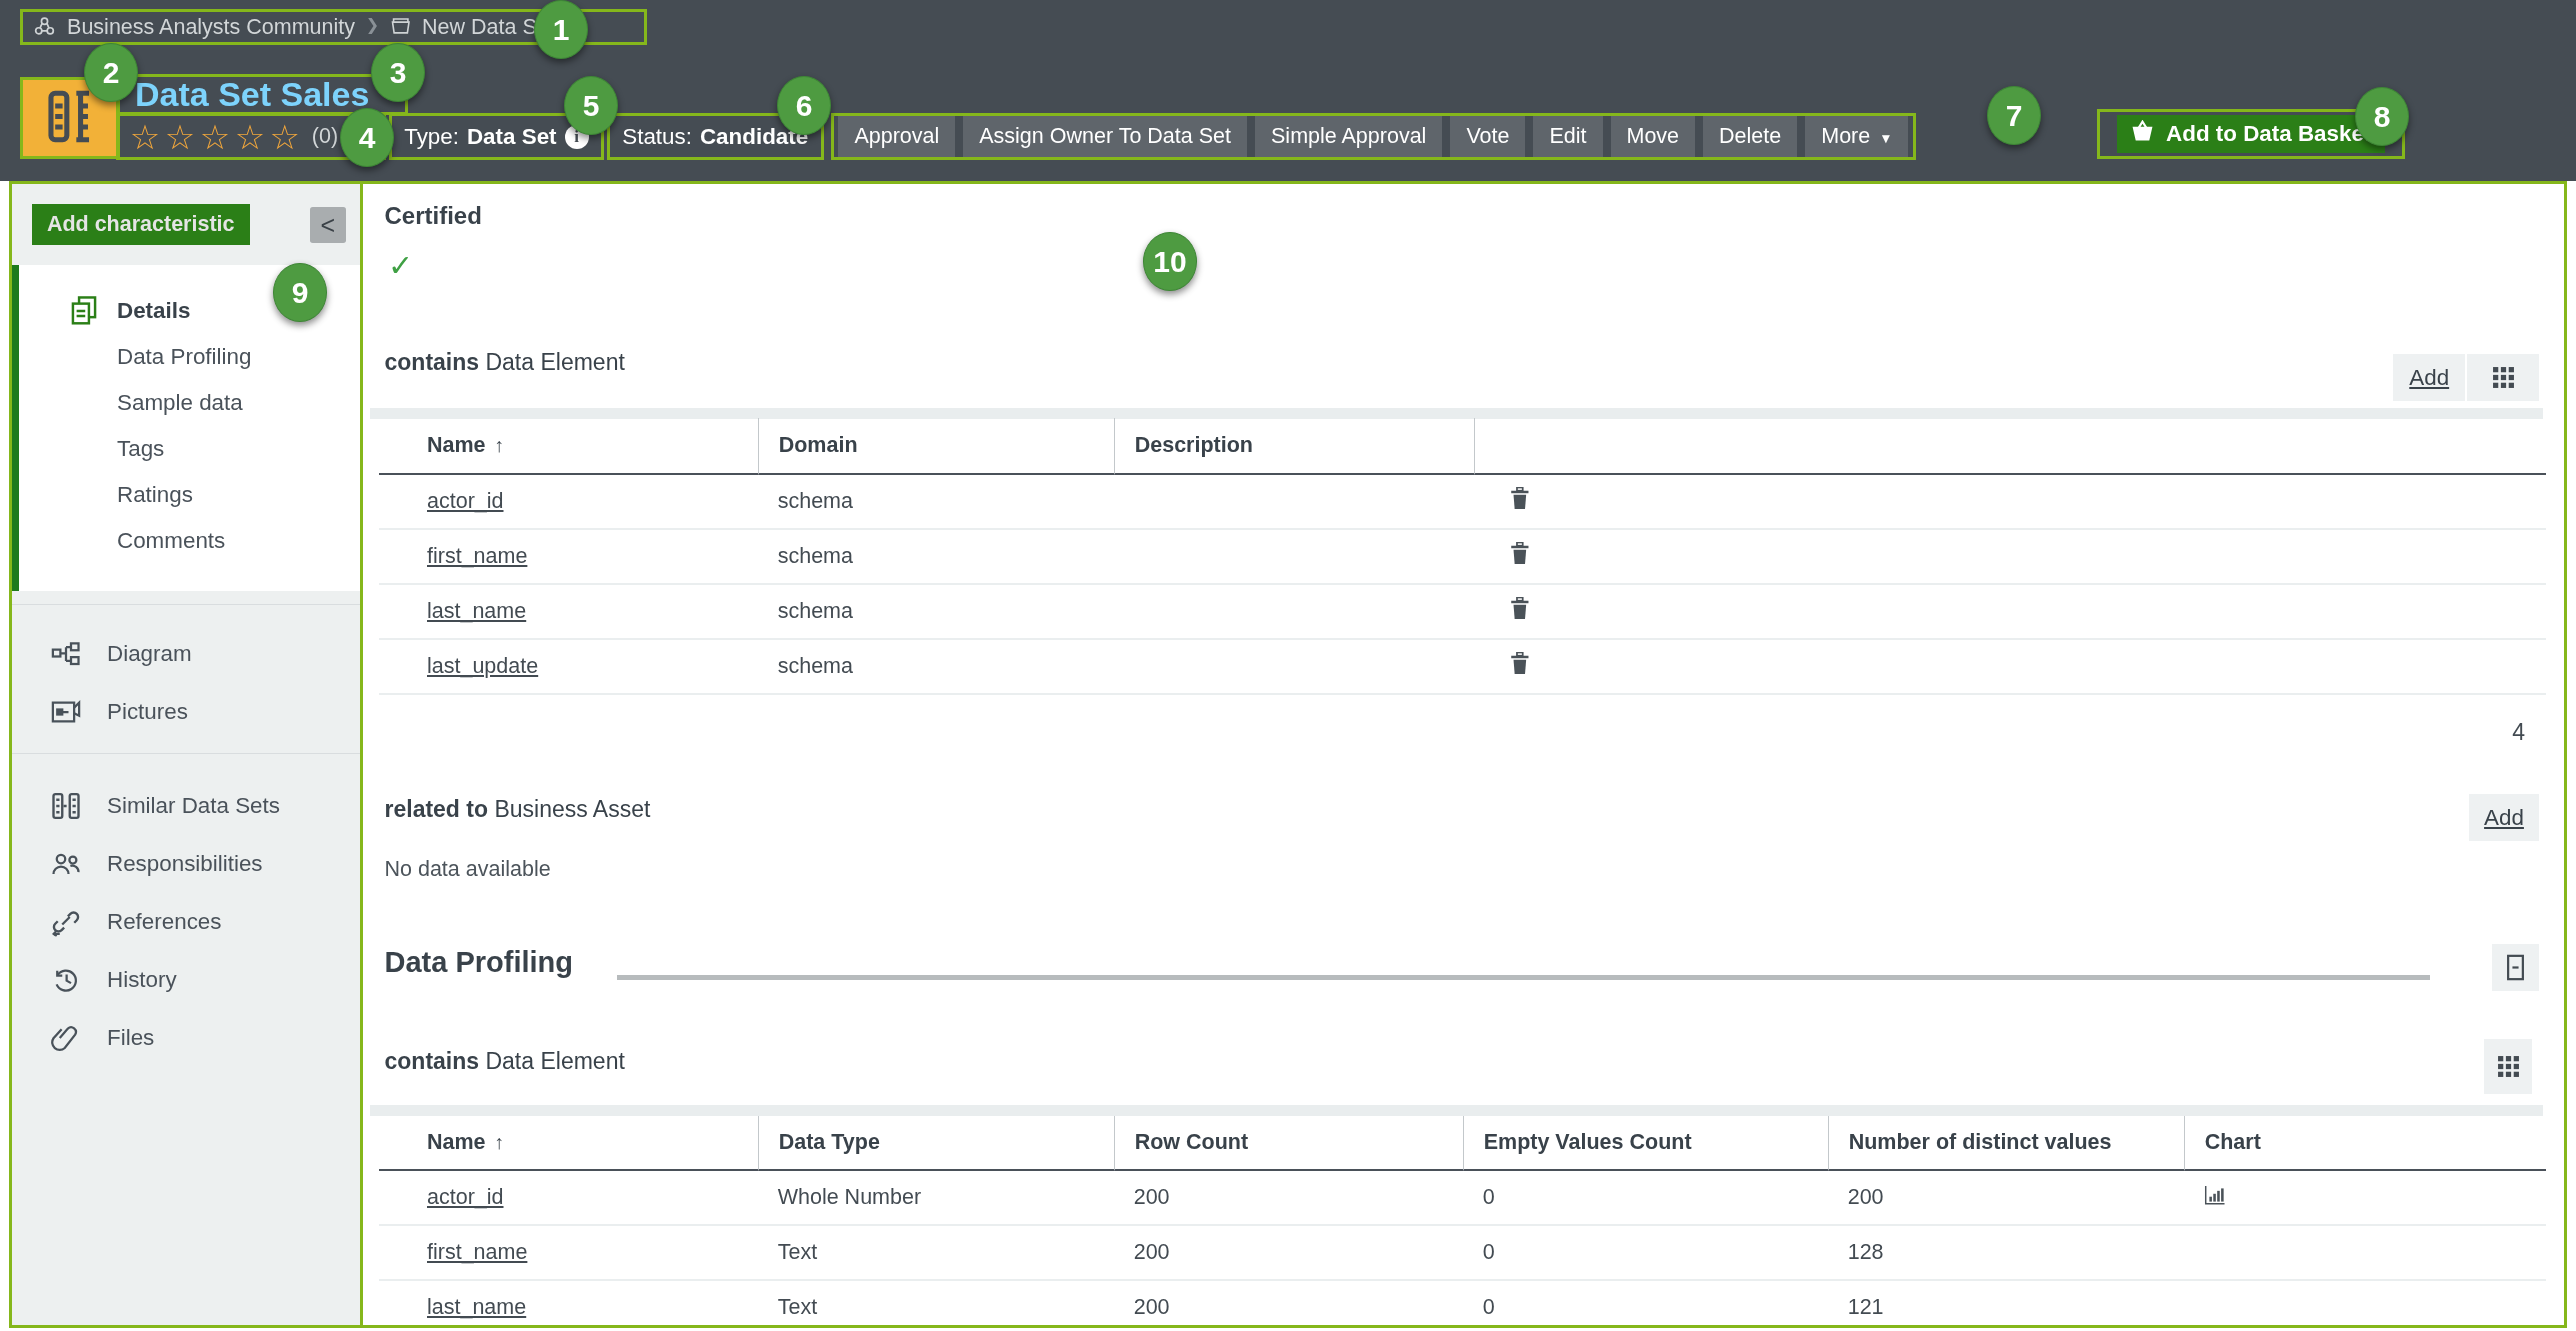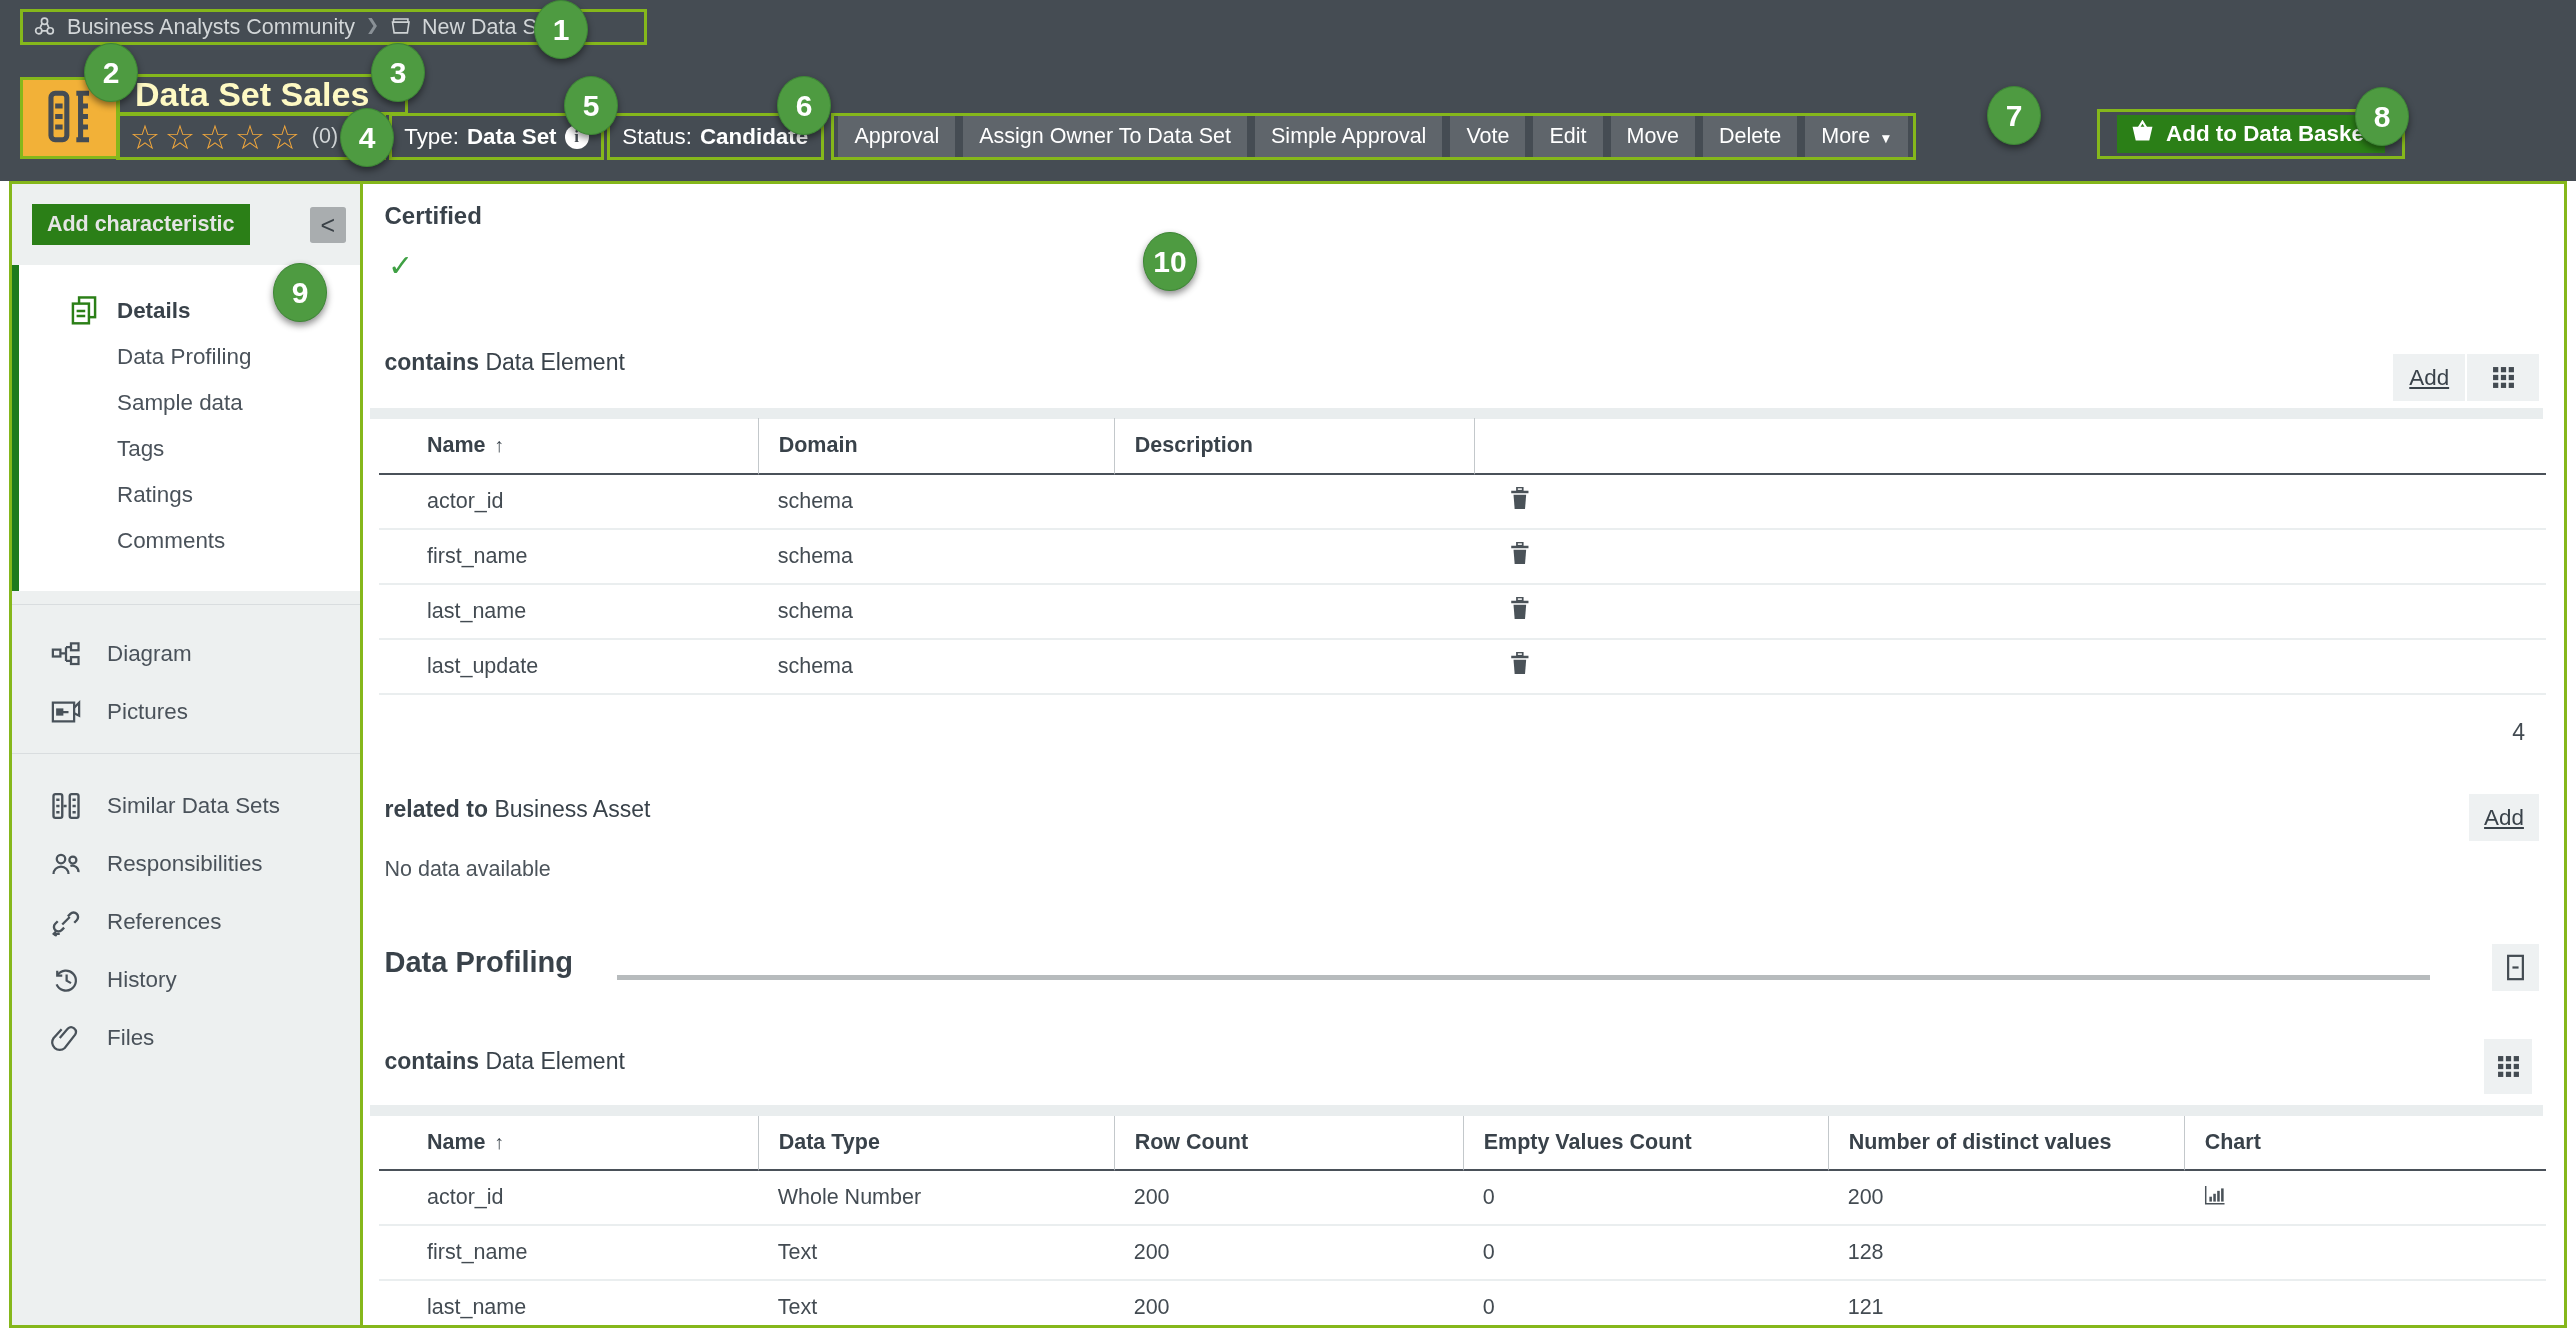--- a/index.html
+++ b/index.html
@@ -17,21 +17,21 @@
   .crumb-box{ display:inline-flex; align-items:flex-start; gap:10.7px; border:3.6px solid var(--lime);
     padding:2.7px 79px 2.7px 10.7px; color:var(--crumbtxt); font-size:21.5px; }
   .crumb-sep{ font-size:16px; color:#8a9197; }
   .crumb-ico{ display:inline-flex; }
 
   
   .header{ height:127px; background:var(--dark); position:relative; }
   .icon-box{ position:absolute; left:19.7px; top:23px; width:100px; height:82px; border:3.6px solid var(--lime); background:var(--yellow); display:flex; align-items:center; justify-content:center; }
   .title-box{ position:absolute; left:116px; top:19.7px; height:41px; border:3.6px solid var(--lime);
     display:flex; align-items:center; padding:0 36px 0 16px; }
-  .title-box h1{ color:#fef9c3; font-size:34px; font-weight:bold; white-space:nowrap; }
+  .title-box h1{ color:#7dd3fc; font-size:34px; font-weight:bold; white-space:nowrap; }
   .row2{ position:absolute; left:116px; top:59px; height:47px; display:flex; align-items:stretch; }
   .bx{ border:3.6px solid var(--lime); display:flex; align-items:center; }
   .stars-box{ width:270px; padding:0 10.7px; }
   .stars{ color:var(--star); font-size:34px; letter-spacing:4.5px; line-height:1; }
   .rating-count{ color:var(--crumbtxt); font-size:21.5px; margin-left:7.2px; }
   .type-box,.status-box{ margin-left:2.7px; padding:0 12.5px; color:#fff; font-size:22.4px; gap:8px; white-space:nowrap; }
   .type-box b,.status-box b{ font-weight:bold; }
   .info-ico{ width:24px; height:24px; border-radius:50%; background:#fff; color:var(--dark);
     font-weight:bold; font-size:17px; display:inline-flex; align-items:center; justify-content:center; font-family:"Liberation Serif",serif; }
   .toolbar-box{ margin-left:7.2px; padding:0 4.5px; gap:8px; }
@@ -75,21 +75,21 @@
   .tbl{ position:absolute; left:16px; right:18px; display:grid; }
   .t1{ grid-template-columns:379px 356px 360px 1fr; }
   .t2{ grid-template-columns:379px 356px 349px 365px 356px 1fr; }
   .th{ height:57px; display:flex; align-items:center; padding-left:19.7px; font-size:21.5px; font-weight:bold;
     color:var(--txt); border-bottom:2.7px solid var(--headline); }
   .t2 .th{ height:55px; }
   .th.first{ padding-left:48px; }
   .th.vd{ border-left:1.8px solid var(--coldiv); }
   .td{ height:55px; display:flex; align-items:center; padding-left:19.7px; font-size:21.5px; color:#434b52;
     border-bottom:2.7px solid var(--rowline); }
-  .td.first{ padding-left:48px; }
+  .td.first{ padding-left:48px;text-decoration:underline; }
   .td.trash{ padding-left:36px; }
   .sort{ margin-left:9px; font-size:19.7px; }
   .count4{ position:absolute; right:39px; top:535px; font-size:23px; color:#434b52; }
   .nodata{ position:absolute; left:21.5px; top:673px; font-size:21.5px; color:#4c545b; }
   .dp-title{ position:absolute; left:21.5px; top:762px; font-size:29px; font-weight:bold; color:var(--txt); }
   .dp-line{ position:absolute; left:254px; right:134px; top:791px; height:4.5px; background:#b7bbbd; }
   .dp-collapse{ position:absolute; right:25px; top:760px; width:47px; height:47px; display:flex; align-items:center; justify-content:center; }
   .c2-grid{ position:absolute; right:32px; top:855px; width:48px; height:55px; display:flex; align-items:center; justify-content:center; }
   .iconbtn-svg{ display:block; }
 

